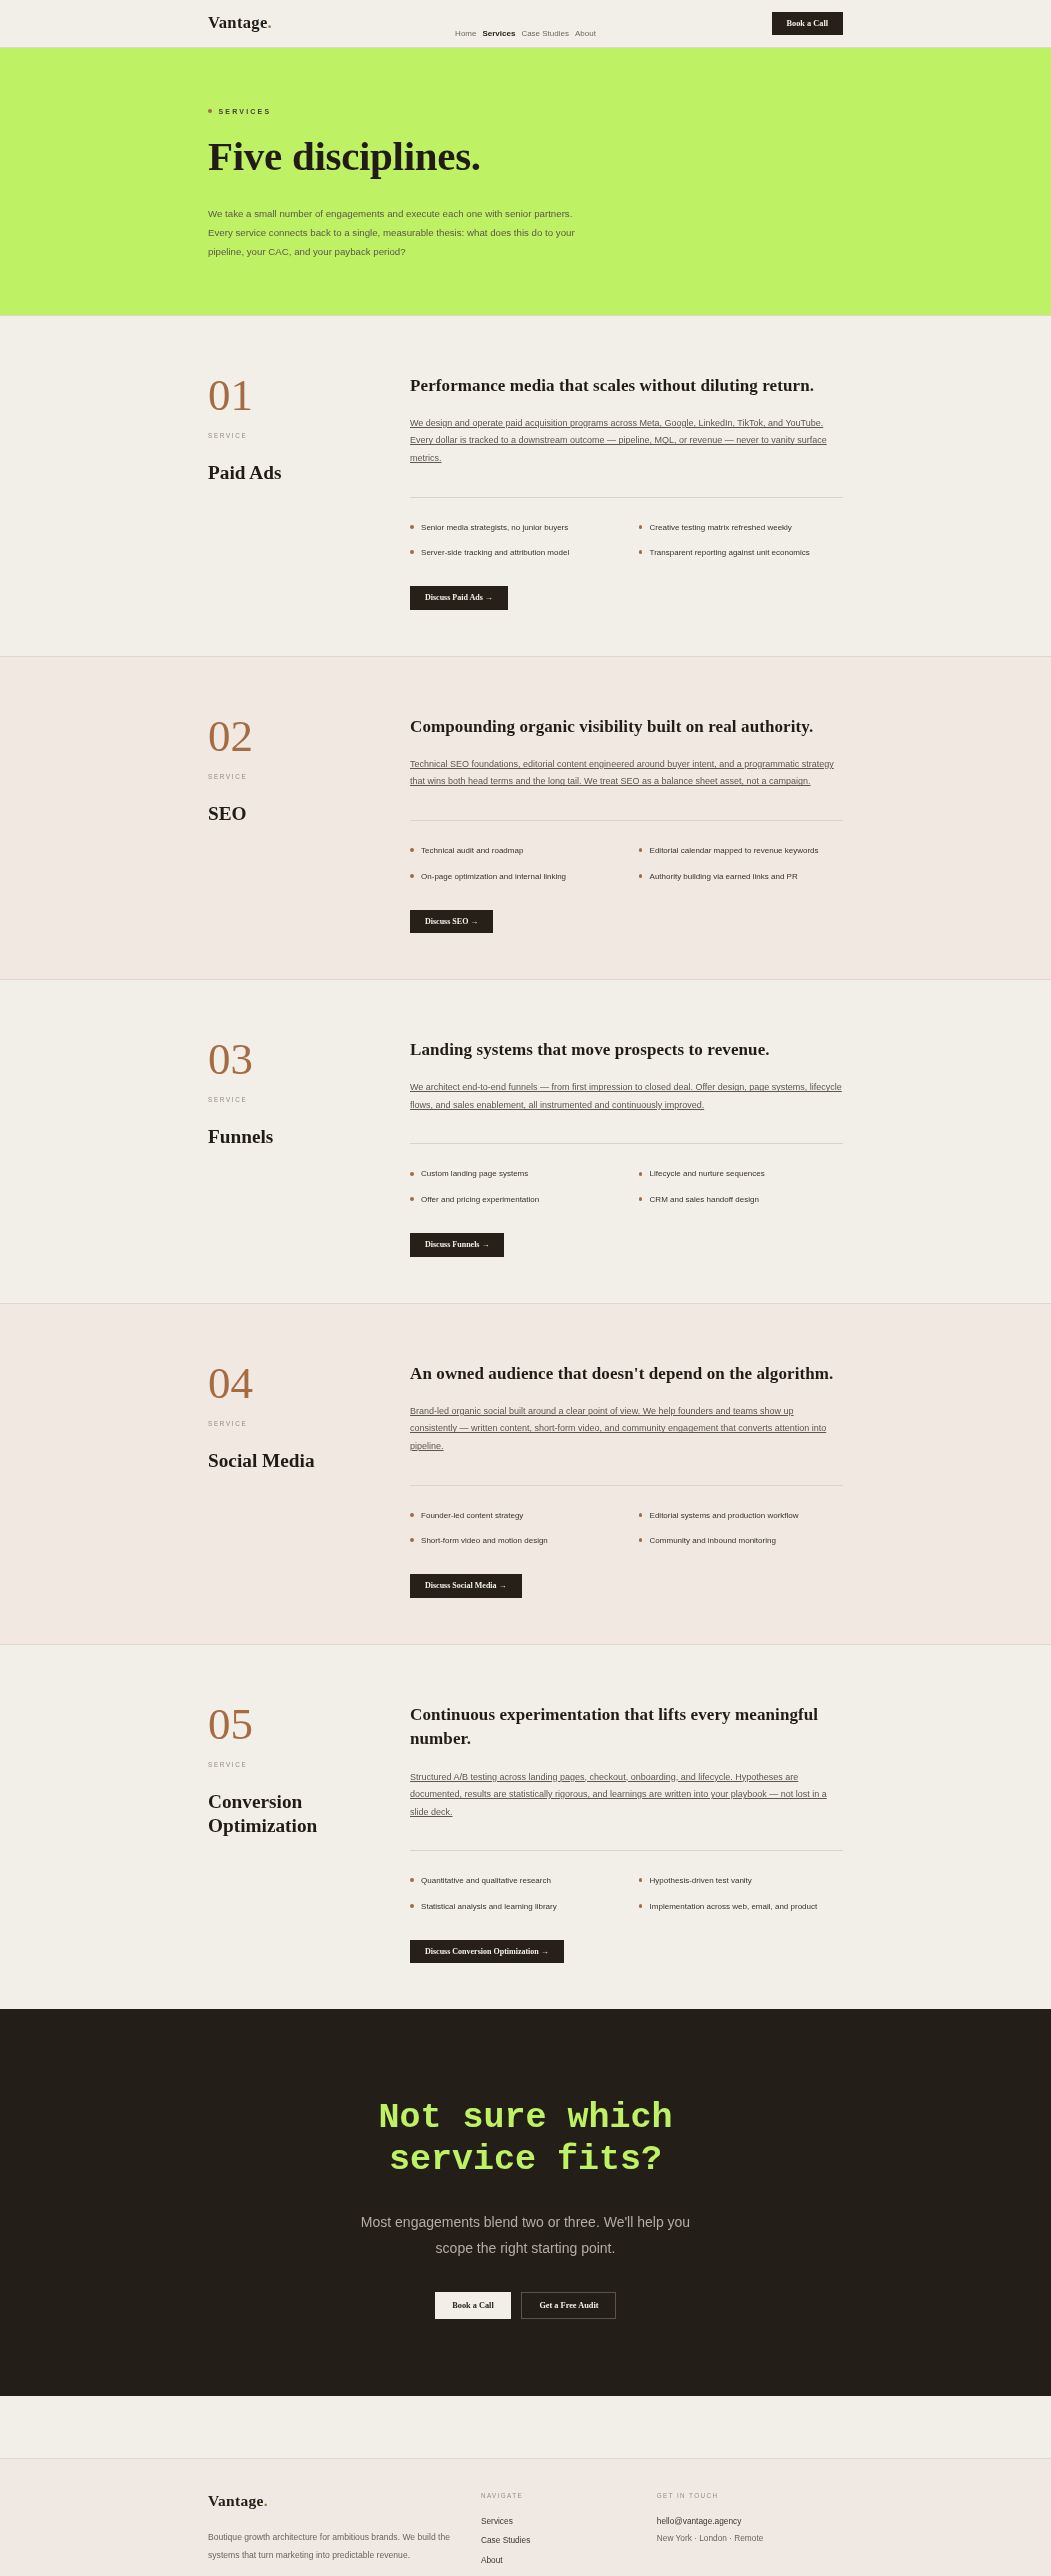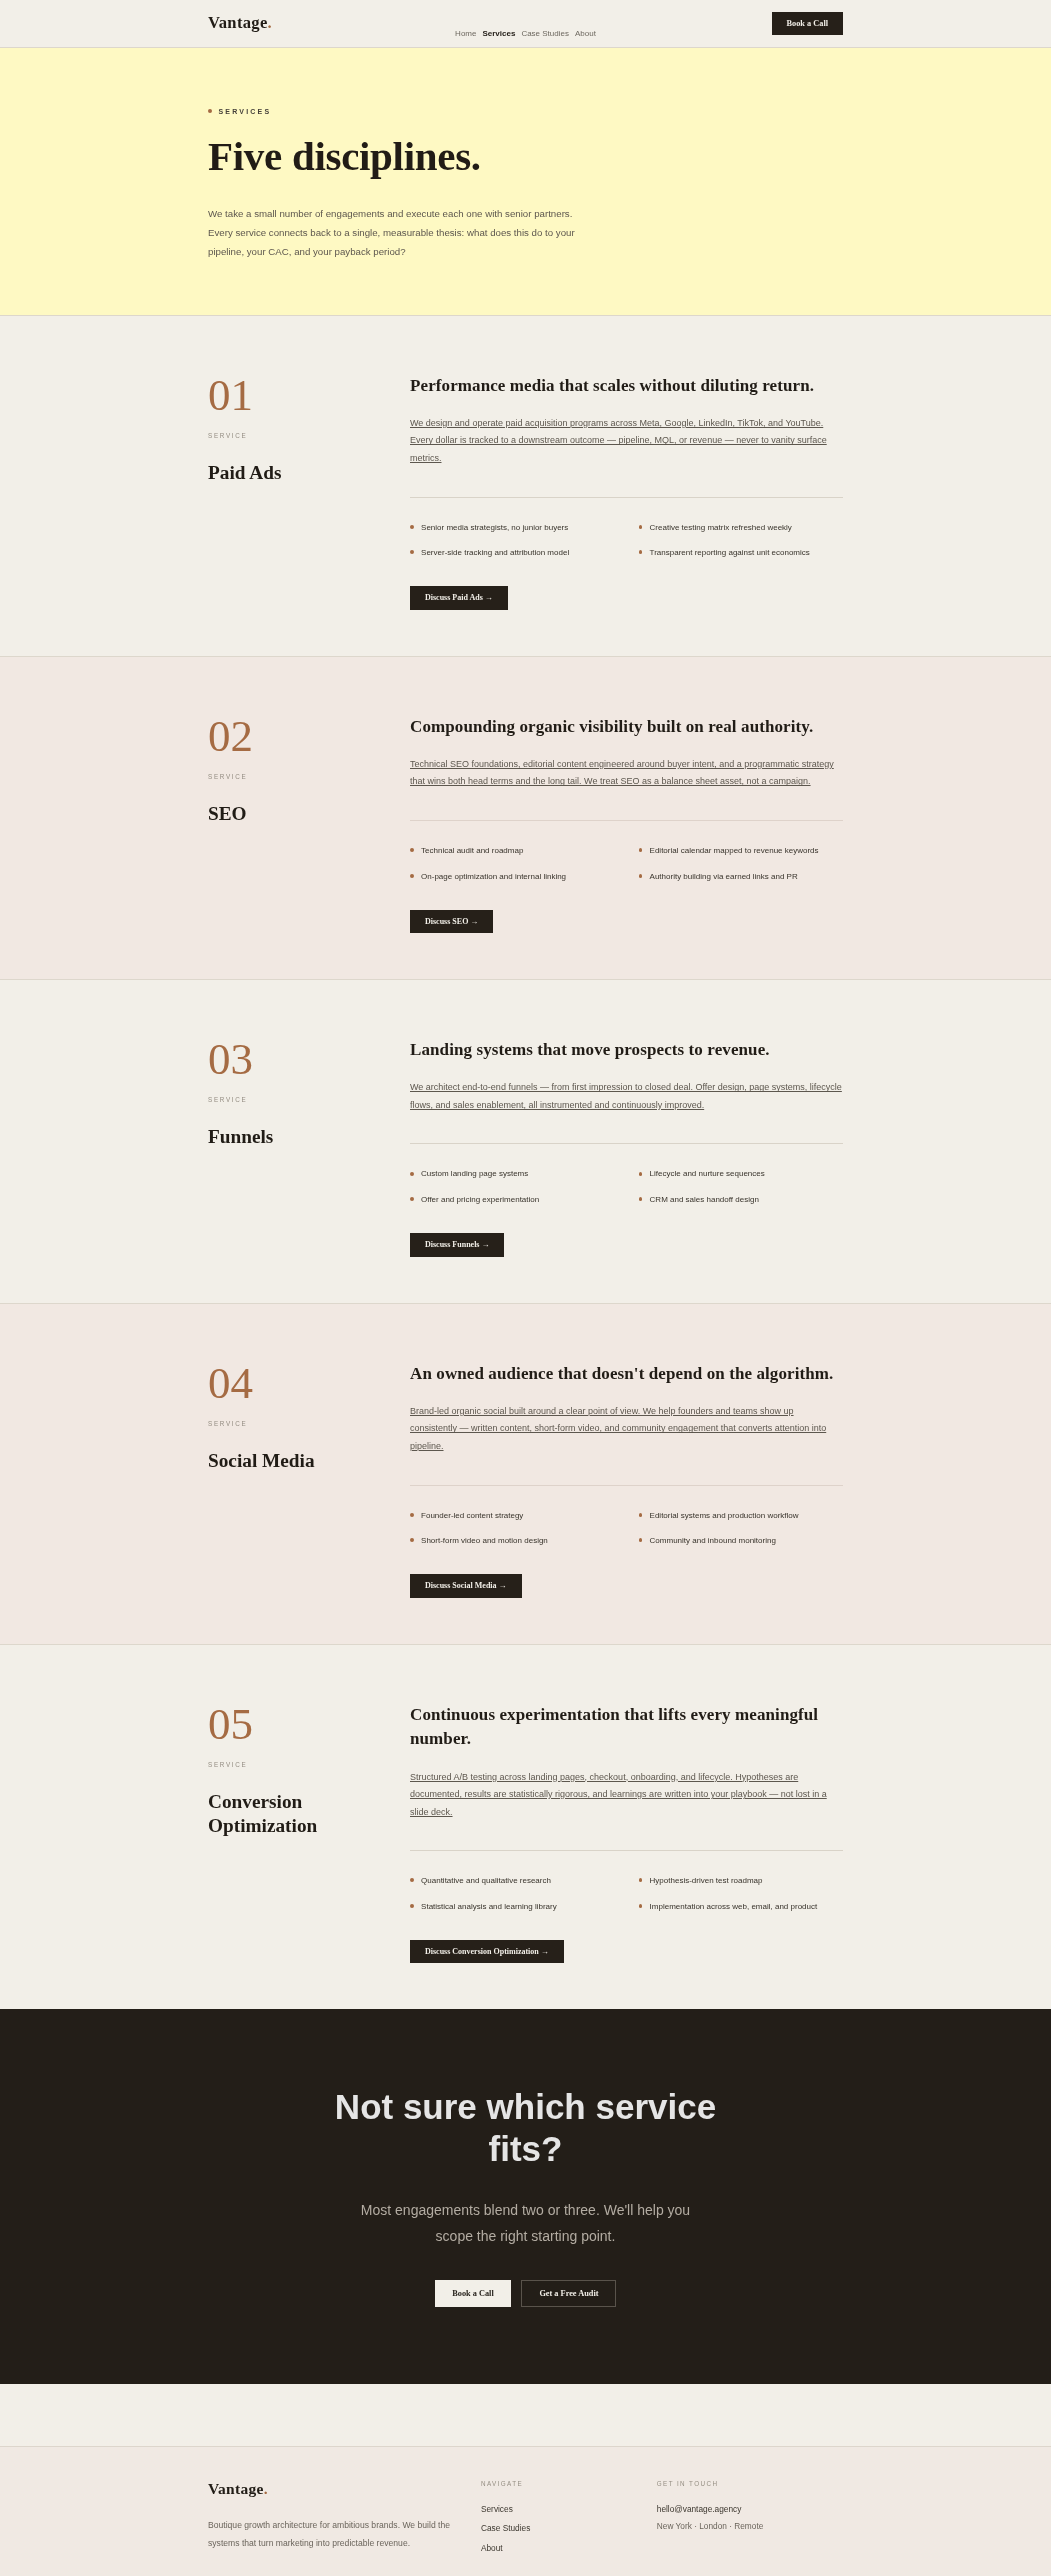--- a/index.html
+++ b/index.html
@@ -19,21 +19,21 @@
   .logo { font-family: "Liberation Serif", serif; font-size: 16.6px; font-weight: bold; letter-spacing: 0.3px; cursor: pointer; }
   .logo .dot { color: #a56b43; }
   .main-nav { display: flex; gap: 6px; position: absolute; left: 50%; transform: translateX(-50%); margin-top: 20px; }
   .site-header { position: relative; }
   .nav-link { font-size: 8px; color: #6e6960; text-decoration: none; cursor: pointer; }
   .nav-link.active { color: #211c16; font-weight: bold; }
   .btn { border: none; cursor: pointer; font-family: Liberation Serif, serif; }
   .btn-dark { background: #262019; color: #f2efe8; font-size: 8.3px; font-weight: bold; padding: 7.2px 15px; }
 
   
-  .hero { background: #fef9c3; padding: 60px 12px 53px; }
+  .hero { background: #bef264; padding: 60px 12px 53px; }
   .eyebrow { display: flex; align-items: center; gap: 6.6px; font-size: 7px; font-weight: bold; letter-spacing: 2.2px; color: #46413a; margin-bottom: 19px; }
   .dot-icon { width: 3.9px; height: 3.9px; border-radius: 50%; background: #a56b43; display: inline-block; flex: none; }
   .hero h1 { margin: 0 0 25.4px; font-family: "Liberation Serif", serif; font-weight: bold; font-size: 41px; line-height: 1.12; letter-spacing: -0.3px; }
   .hero h1 .line2 { font-style: italic; color: #a56b43; font-weight: bold; }
   .hero-desc { margin: 0; font-size: 9.7px; line-height: 1.95; color: #5d574e; max-width: 386px; }
 
   
   .service { background: #f2efe8; border-top: 0.6px solid #ddd7cc; padding: 57px 0 46px; }
   .service.alt { background: #f1e8e2; }
   .service-grid { display: grid; grid-template-columns: 182px 1fr; column-gap: 33px; gap: 20px; }
@@ -44,21 +44,21 @@
   .service-desc { margin: 0 0 29px; font-size: 9px; line-height: 1.95; color: #5d574e; text-decoration: underline; }
   .service-divider { border: none; border-top: 0.6px solid #d9d3c8; margin: 0 0 24px; }
   .service.alt .service-divider { border-top-color: #ded2ca; }
   .service-bullets { list-style: none; margin: 0 0 28px; padding: 0; display: grid; grid-template-columns: 1fr 1fr; column-gap: 24px; row-gap: 14.3px; }
   .service-bullets li { display: flex; gap: 7.2px; font-size: 8px; color: #38332b; line-height: 1.4; }
   .service-bullets .dot-icon { margin-top: 3.3px; }
   .service-cta { font-size: 8px; }
 
   
   .cta-section { background: #231e18; padding: 73px 0 77px; text-align: center; }
-  .cta-section h2 { margin: 4px auto 29px; font-family: Liberation Sans, sans-serif; font-size: 35px; font-weight: bold; line-height: 1.18; color: #e5e5e5; max-width: 419px; }
+  .cta-section h2 { margin: 16px auto 29px; font-family: Liberation Mono, monospace; font-size: 35px; font-weight: bold; line-height: 1.18; color: #bef264; max-width: 419px; }
   .cta-desc { margin: 0 auto 30px; font-size: 14px; line-height: 1.85; color: #b3aca2; max-width: 342px; }
   .cta-buttons { display: flex; gap: 10px; justify-content: center; }
   .btn-light { background: #f2efe8; color: #231e18; font-size: 8.3px; font-weight: bold; padding: 8.8px 17.7px; }
   .btn-outline { background: transparent; color: #f2efe8; font-size: 8.3px; font-weight: bold; padding: 8.3px 17px; border: 0.6px solid #59534b; }
 
   
   .pre-footer-spacer { height: 62px; background: #f2efe8; }
   .site-footer { background: #f0e9e3; border-top: 0.6px solid #ddd6cc; }
   .footer-main { display: grid; grid-template-columns: 1.55fr 0.95fr 1.15fr; column-gap: 22px; padding: 33px 0 35px; }
   .footer-logo { font-size: 15.5px; margin-bottom: 19px; }
@@ -245,21 +245,21 @@
         <h2 class="service-heading">Continuous experimentation that lifts every meaningful number.</h2>
         <p class="service-desc">Structured A/B testing across landing pages, checkout, onboarding, and lifecycle. Hypotheses are documented, results are statistically rigorous, and learnings are written into your playbook — not lost in a slide deck.</p>
         <hr class="service-divider">
         <ul class="service-bullets">
             <li>
               <span class="dot-icon"></span>
               <span>Quantitative and qualitative research</span>
             </li>
             <li>
               <span class="dot-icon"></span>
-              <span>Hypothesis-driven test roadmap</span>
+              <span>Hypothesis-driven test vanity</span>
             </li>
             <li>
               <span class="dot-icon"></span>
               <span>Statistical analysis and learning library</span>
             </li>
             <li>
               <span class="dot-icon"></span>
               <span>Implementation across web, email, and product</span>
             </li>
           </ul>

